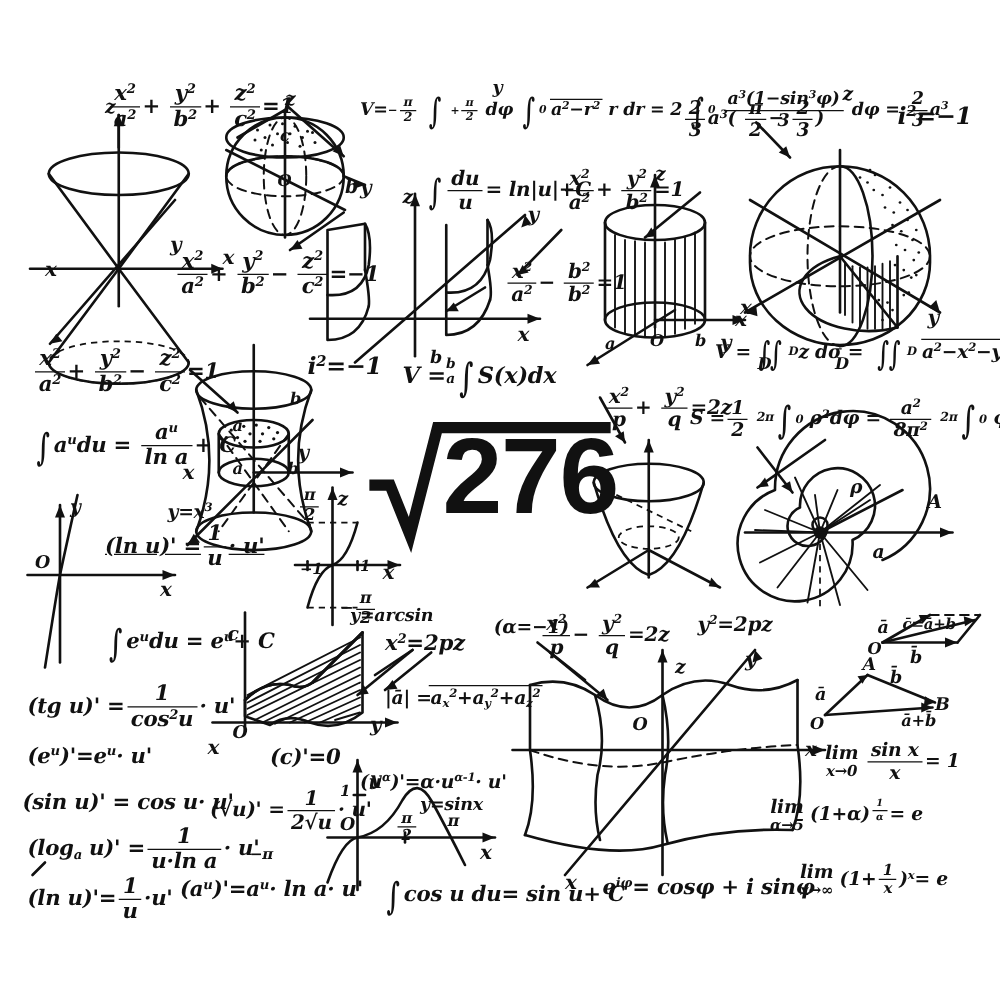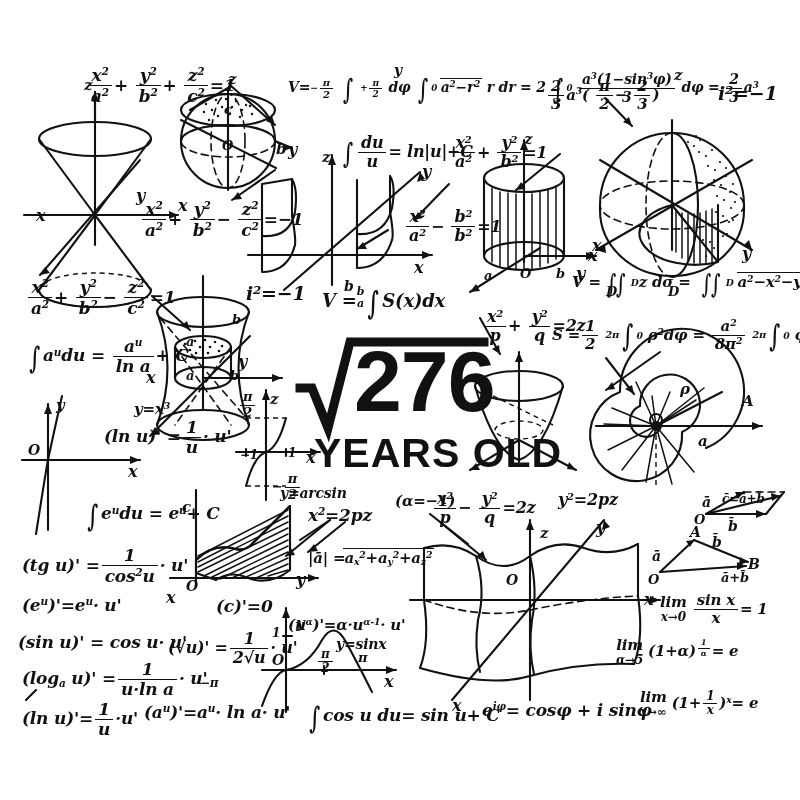--- a/index.html
+++ b/index.html
@@ -456,21 +456,21 @@
 
   <div class="f" style="left:552px;top:318px;font-size:15px;">
     S =<span class="fr"><span class="n">1</span><span class="d">2</span></span>
     <span class="lim" style="font-size:10px"><span class="t">2π</span></span><span class="ig" style="font-size:2em">∫</span><span class="lim"><span class="b">0</span></span>
     ρ<span class="sup">2</span>dφ =
     <span class="fr"><span class="n">a<span class="sup">2</span></span><span class="d">8π<span class="sup">2</span></span></span>
     <span class="lim" style="font-size:10px"><span class="t">2π</span></span><span class="ig" style="font-size:2em">∫</span><span class="lim"><span class="b">0</span></span>
     φdφ =πa
   </div>
 
-  <div class="f" style="left:104px;top:418px;font-size:17px;">
+  <div class="f" style="left:84px;top:418px;font-size:17px;text-decoration:underline;">
     (ln u)' =<span class="fr"><span class="n">1</span><span class="d">u</span></span>· u'
   </div>
 
   <div class="f" style="left:98px;top:400px;font-size:15px;margin-left:36px;">y=x<span class="sup">3</span></div>
 
   <div class="f" style="left:280px;top:485px;font-size:14px;">y=arcsin</div>
 
   <div class="f" style="left:395px;top:492px;font-size:15px;">(α=−1)</div>
 
   <div class="f" style="left:432px;top:490px;font-size:16px;">
@@ -615,16 +615,15 @@
   <div class="f" style="left:668px;top:284px;font-size:13px;">D</div>
   <div class="f" style="left:394px;top:62px;font-size:14px;">y</div>
 
   <div id="logo" style="left:296px;top:336px;">
     <div style="position:relative;height:96px;">
       <svg width="190" height="96" style="left:0;top:0;">
         <path d="M4 52 L16 52 L32 92 L54 6 L188 6" fill="none" stroke="#111" stroke-width="9" stroke-linecap="square" stroke-linejoin="miter"></path>
       </svg>
       <div id="rootnum" style="position:absolute;left:58px;top:6px;">276</div>
     </div>
-    <div id="yrs" style="margin-top:-2px;margin-left:18px;">YEARS OLD</div>
   </div>
 
 </div>
 
 </body></html>

